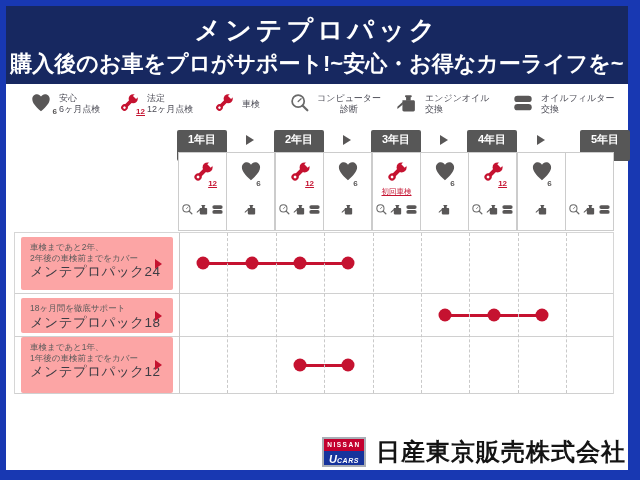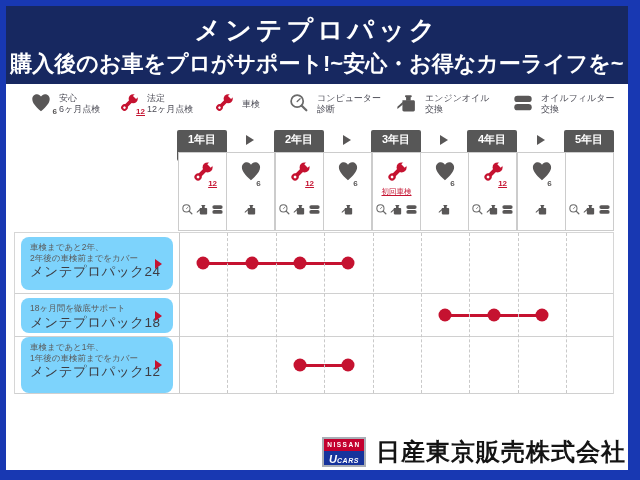--- a/index.html
+++ b/index.html
@@ -28,21 +28,21 @@
   .cell-main svg{position:absolute;left:50%;top:7px;transform:translateX(-50%);}
   .cell-badge{position:absolute;left:62%;top:26px;font-size:8px;font-weight:bold;}
   .cell-label{position:absolute;left:0;right:0;top:34px;text-align:center;font-size:7.5px;color:#c51230;white-space:nowrap;text-decoration:underline;}
   .cell-sub{position:absolute;left:0;right:0;top:50px;display:flex;justify-content:center;align-items:center;gap:2px;}
   
   .tbody{position:absolute;left:8px;top:148px;width:600px;height:162px;border:1px solid #d6d6d6;}
   .vline{position:absolute;top:0;bottom:0;width:0;border-left:1px dashed #c9c9c9;}
   .vline.solid{border-left-style:solid;}
   .prow{position:relative;width:100%;border-bottom:1px solid #d0d0d0;}
   .prow:last-child{border-bottom:none;}
-  .plabel{position:absolute;left:6px;width:152px;background:#7dd3fc;border-radius:8px;padding:5px 8px 3px 9px;cursor:pointer;}
+  .plabel{position:absolute;left:6px;width:152px;background:#fca5a5;border-radius:2px;padding:5px 8px 3px 9px;cursor:pointer;}
   .pdesc{font-size:8.5px;line-height:10.5px;color:#5a5a5a;}
   .pname{font-size:13.5px;line-height:17px;color:#3d3d44;letter-spacing:0.5px;}
   .pchev{position:absolute;right:11px;top:50%;margin-top:-5px;width:0;height:0;
          border-left:7px solid #c51230;border-top:5px solid transparent;border-bottom:5px solid transparent;}
   .dotline{position:absolute;height:3px;background:#c51230;}
   .dot{position:absolute;width:13px;height:13px;border-radius:50%;background:#c51230;transform:translate(-50%,-50%);}
   
   .logo{position:absolute;left:316px;top:353px;width:44px;height:30px;border:2px solid #a9aeb6;background:#fff;}
   .logo-top{height:12px;background:#c3002f;color:#fff;font-size:6.5px;font-weight:bold;text-align:center;
             line-height:12px;letter-spacing:1.5px;}
@@ -88,21 +88,21 @@
                 <g transform="rotate(-45 12 12)">
                   <circle cx="18.5" cy="12" r="5" fill="#c51230"></circle>
                   <rect x="20.5" y="9.6" width="7" height="4.8" fill="#fff"></rect>
                   <rect x="4" y="10" width="15" height="4" rx="2" fill="#c51230"></rect>
                   <circle cx="5" cy="12" r="3.6" fill="#c51230"></circle>
                   <circle cx="5" cy="12" r="1.4" fill="#fff"></circle>
                 </g>
               </svg></span>
             <span class="legend-txt">車検</span>
           </div>
-          <div class="legend-item" style="left: 282px;">
+          <div class="legend-item" style="left: 282px; text-align: center;">
             <span class="legend-ic"><svg width="22" height="22" viewBox="0 0 24 24">
                 <circle cx="10" cy="10" r="6.6" fill="none" stroke="#6a6a6a" stroke-width="1.9"></circle>
                 <line x1="10" y1="10.4" x2="13.2" y2="7.4" stroke="#6a6a6a" stroke-width="1.4" stroke-linecap="round"></line>
                 <line x1="15" y1="15" x2="20" y2="20" stroke="#6a6a6a" stroke-width="2.4" stroke-linecap="round"></line>
               </svg></span>
             <span class="legend-txt">コンピューター<br>診断</span>
           </div>
           <div class="legend-item" style="left: 390px;">
             <span class="legend-ic"><svg width="22" height="22" viewBox="0 0 24 24">
                 <path d="M7 9h12c1 0 1.6.7 1.6 1.6v9c0 1-.7 1.6-1.6 1.6H8.6C7.7 21.2 7 20.5 7 19.6z" fill="#595757"></path>
@@ -118,21 +118,21 @@
                 <rect x="2.5" y="13" width="19" height="7" rx="3.5" fill="#595757"></rect>
               </svg></span>
             <span class="legend-txt">オイルフィルター<br>交換</span>
           </div>
         </div>
       <div id="years">
           <div class="yearbox" style="left: 171px;">1年目</div>
           <div class="yearbox" style="left: 268px;">2年目</div>
           <div class="yearbox" style="left: 365px;">3年目</div>
           <div class="yearbox" style="left: 461px;">4年目</div>
-          <div class="yearbox" style="left: 558px;">5年目</div>
+          <div class="yearbox" style="left: 574px;">5年目</div>
           <div class="yeararrow" style="left: 240px;"></div>
           <div class="yeararrow" style="left: 337px;"></div>
           <div class="yeararrow" style="left: 434px;"></div>
           <div class="yeararrow" style="left: 531px;"></div>
         </div>
       <div id="gridhdr">
           <div class="cell" style="left: 172px;">
             <div class="cell-main">
               <svg width="24" height="24" viewBox="0 0 24 24">
                 <g transform="rotate(-45 12 12)">

